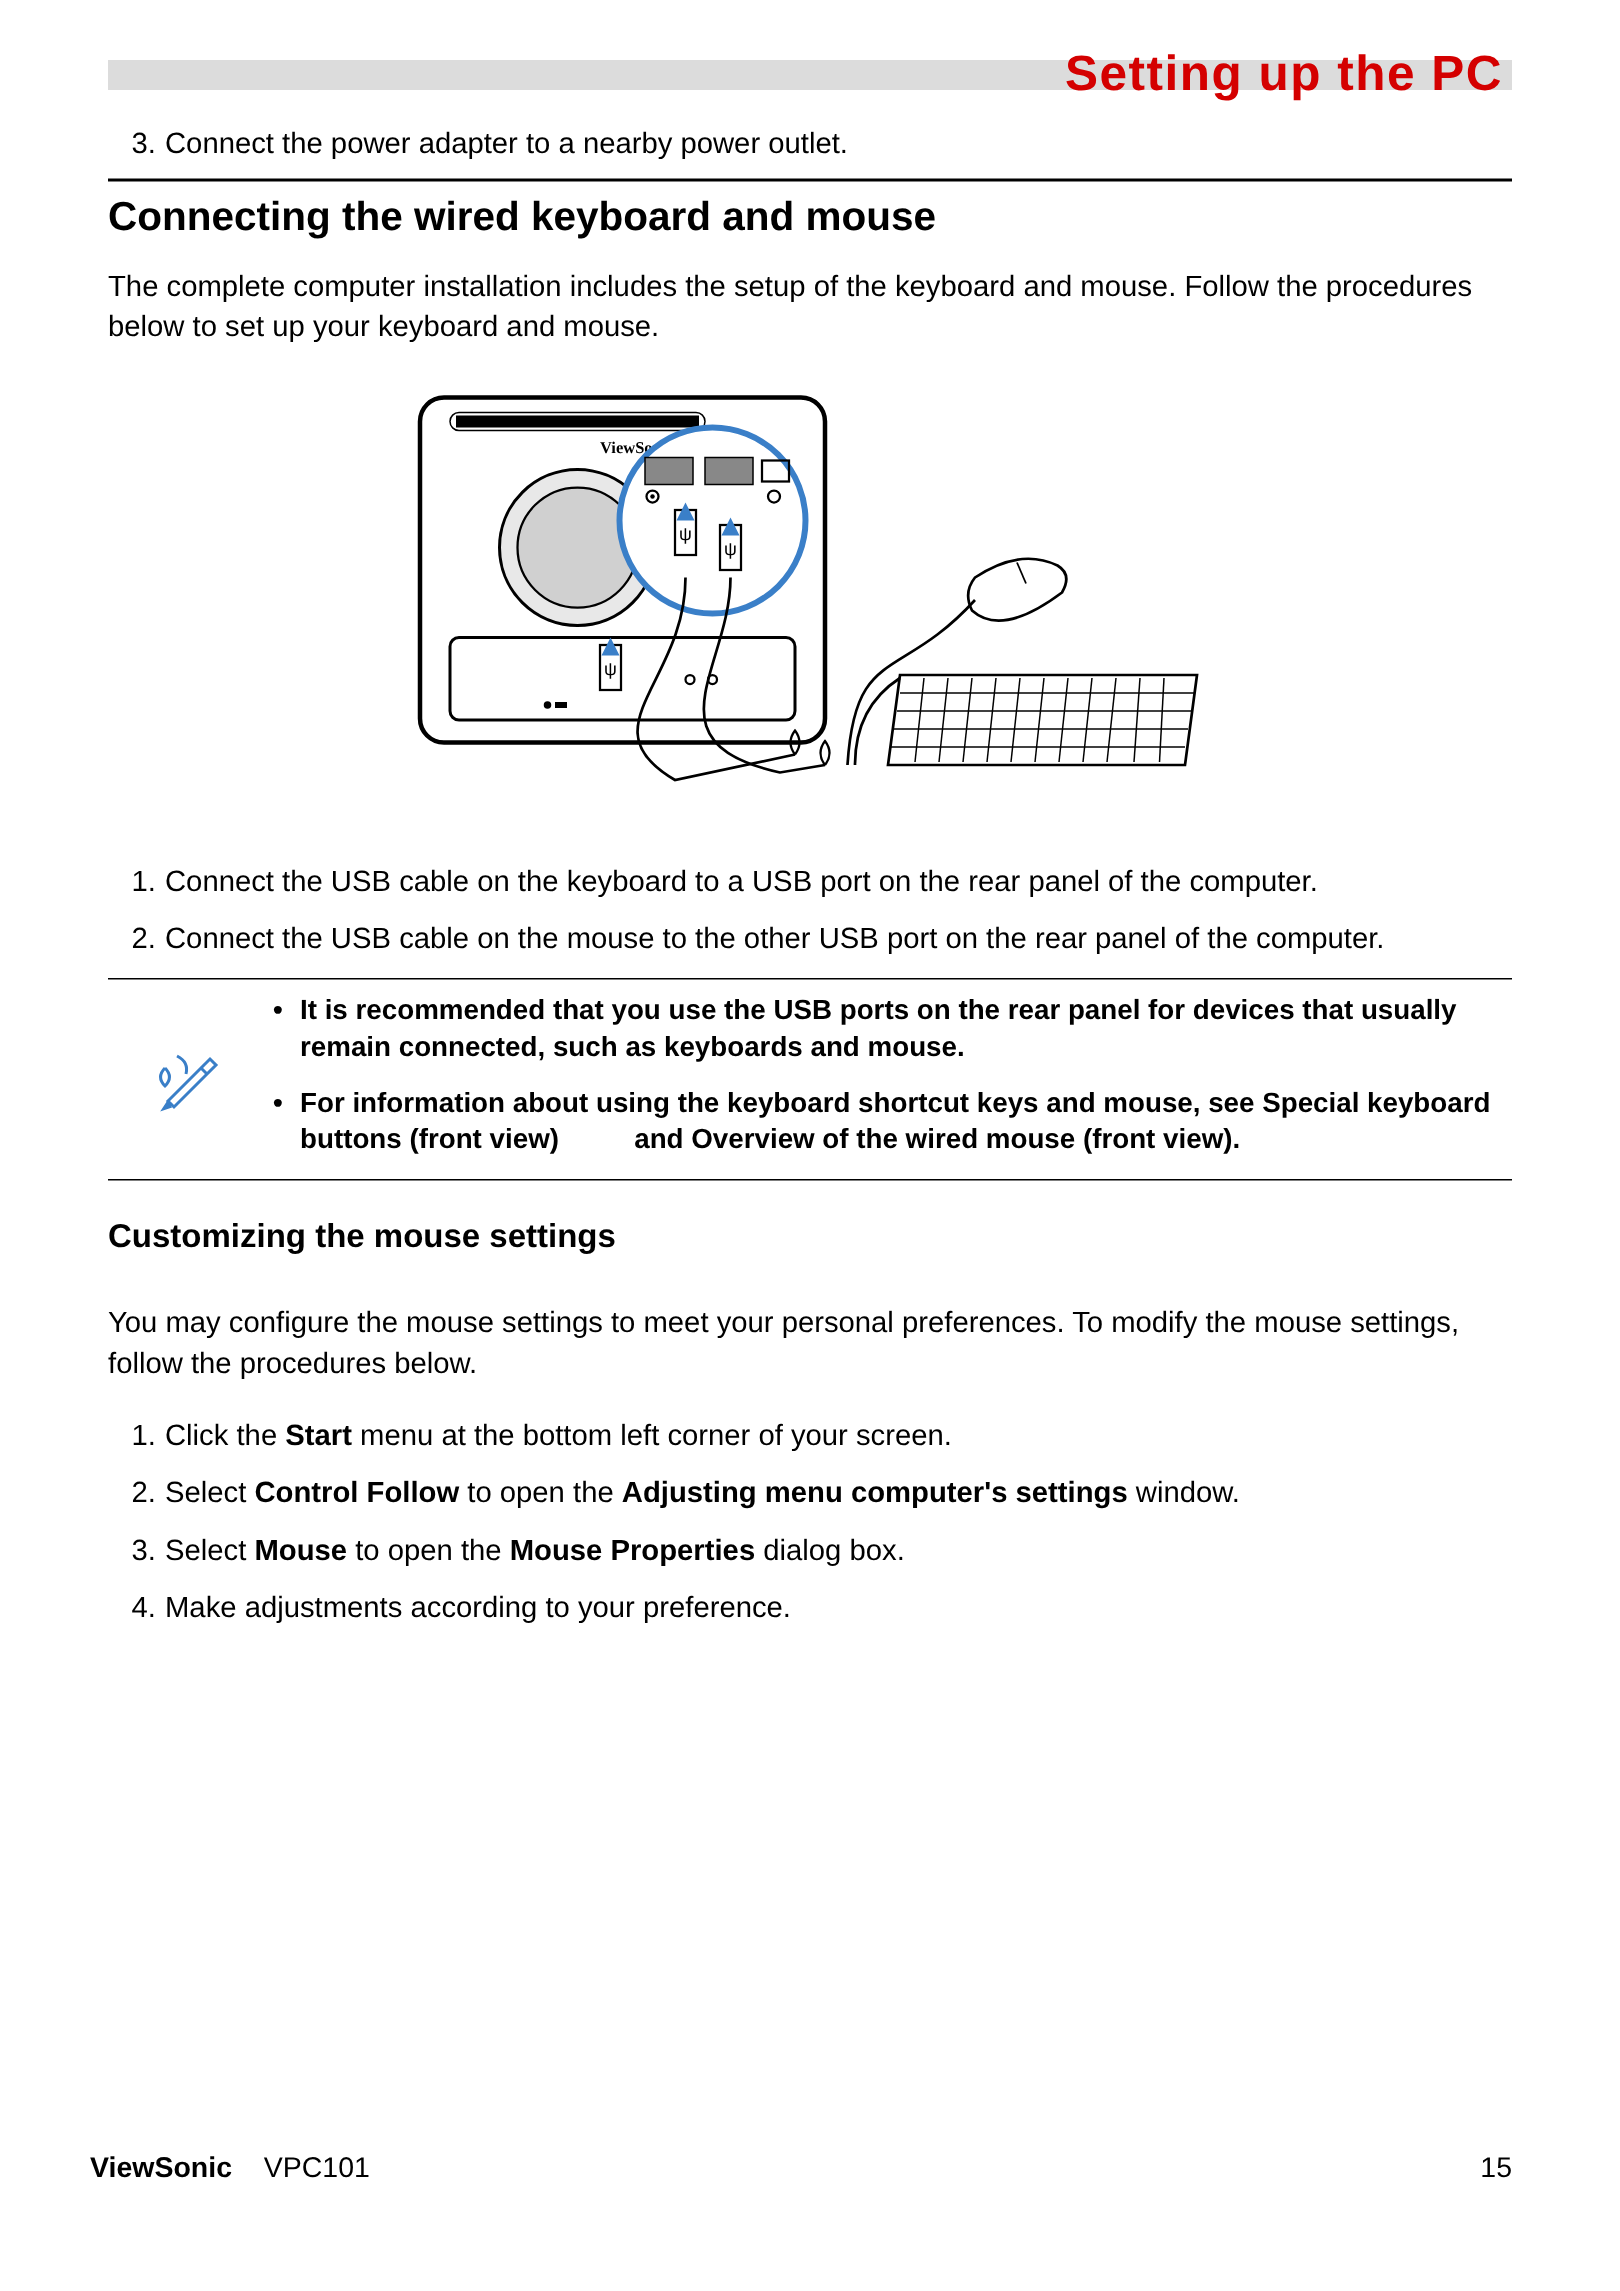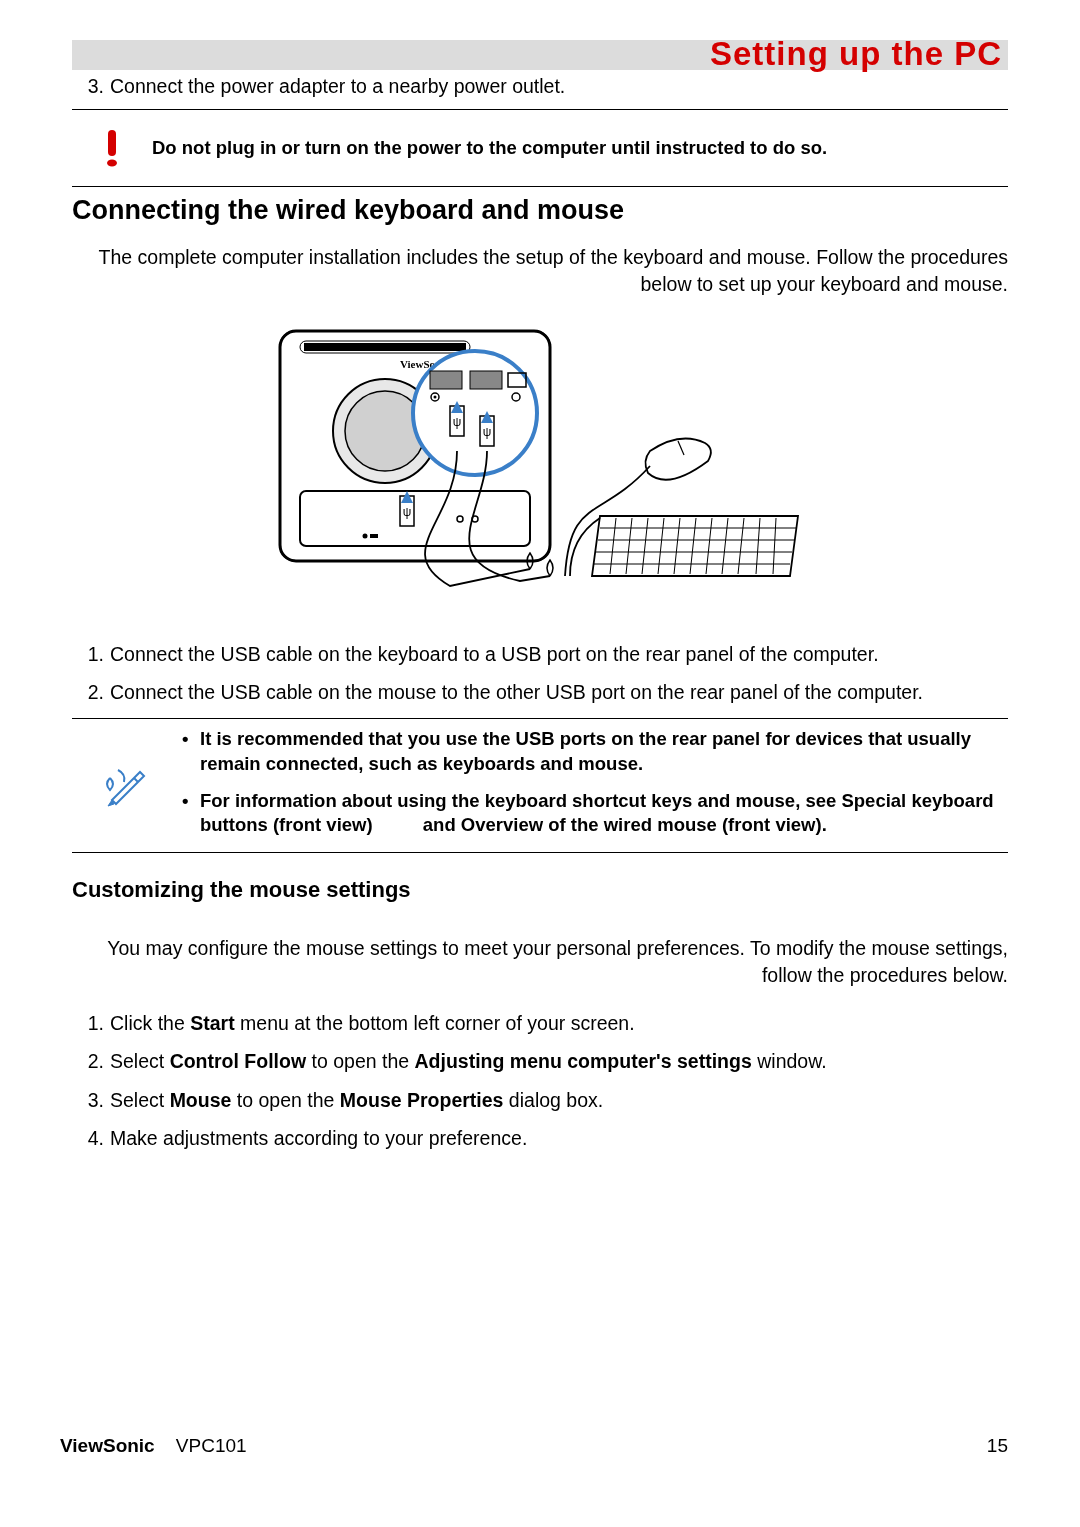--- a/index.html
+++ b/index.html
@@ -9,23 +9,23 @@
     height: 1527px;
     background: #fff;
     position: relative;
     color: #000;
   }
   .page {
     padding: 40px 72px 0 72px;
   }
   .header-bar {
     background: #dcdcdc;
-    height: 30px;
+    height: 20px;
     position: relative;
-    margin-bottom: 3px;
+    margin-bottom: 23px;
     display: flex;
     align-items: center;
     justify-content: flex-end;
     padding-right: 6px;
   }
   .header-title {
     font-family: Arial, Helvetica, sans-serif;
     font-weight: 900;
     font-size: 33px;
     color: #d40000;
@@ -73,21 +73,20 @@
   .subsection-title {
     font-weight: bold;
     font-size: 22px;
     margin-top: 24px;
     margin-bottom: 32px;
   }
   .para {
     font-size: 19.5px;
     line-height: 1.35;
     margin-bottom: 22px;
-    text-align: right;
   }
   .illustration {
     display: flex;
     justify-content: center;
     margin: 24px 0 30px 0;
   }
   .ol-block { margin-left: 8px; margin-bottom: 2px; }
   .ol-item {
     font-size: 19.5px;
     line-height: 1.35;
@@ -143,29 +142,20 @@
     <span class="header-title">Setting up the PC</span>
   </div>
 
   <div class="step-line" style="margin-left:8px;">
     <span class="step-num">3.</span>
     <span class="step-text">Connect the power adapter to a nearby power outlet.</span>
   </div>
 
   <hr class="hr">
 
-  <div class="warn-box">
-    <div class="warn-icon">
-      <svg width="22" height="40" viewBox="0 0 22 40">
-        <rect x="7" y="2" width="8" height="26" rx="4" fill="#d40000"></rect>
-        <ellipse cx="11" cy="35" rx="5" ry="3.5" fill="#d40000"></ellipse>
-      </svg>
-    </div>
-    <div class="warn-text">Do not plug in or turn on the power to the computer until instructed to do so.</div>
-  </div>
 
   <hr class="hr">
 
   <div class="section-title">Connecting the wired keyboard and mouse</div>
 
   <div class="para">The complete computer installation includes the setup of the keyboard and mouse. Follow the procedures below to set up your keyboard and mouse.</div>
 
   <div class="illustration">
     <svg width="540" height="290" viewBox="0 0 540 290">
 

